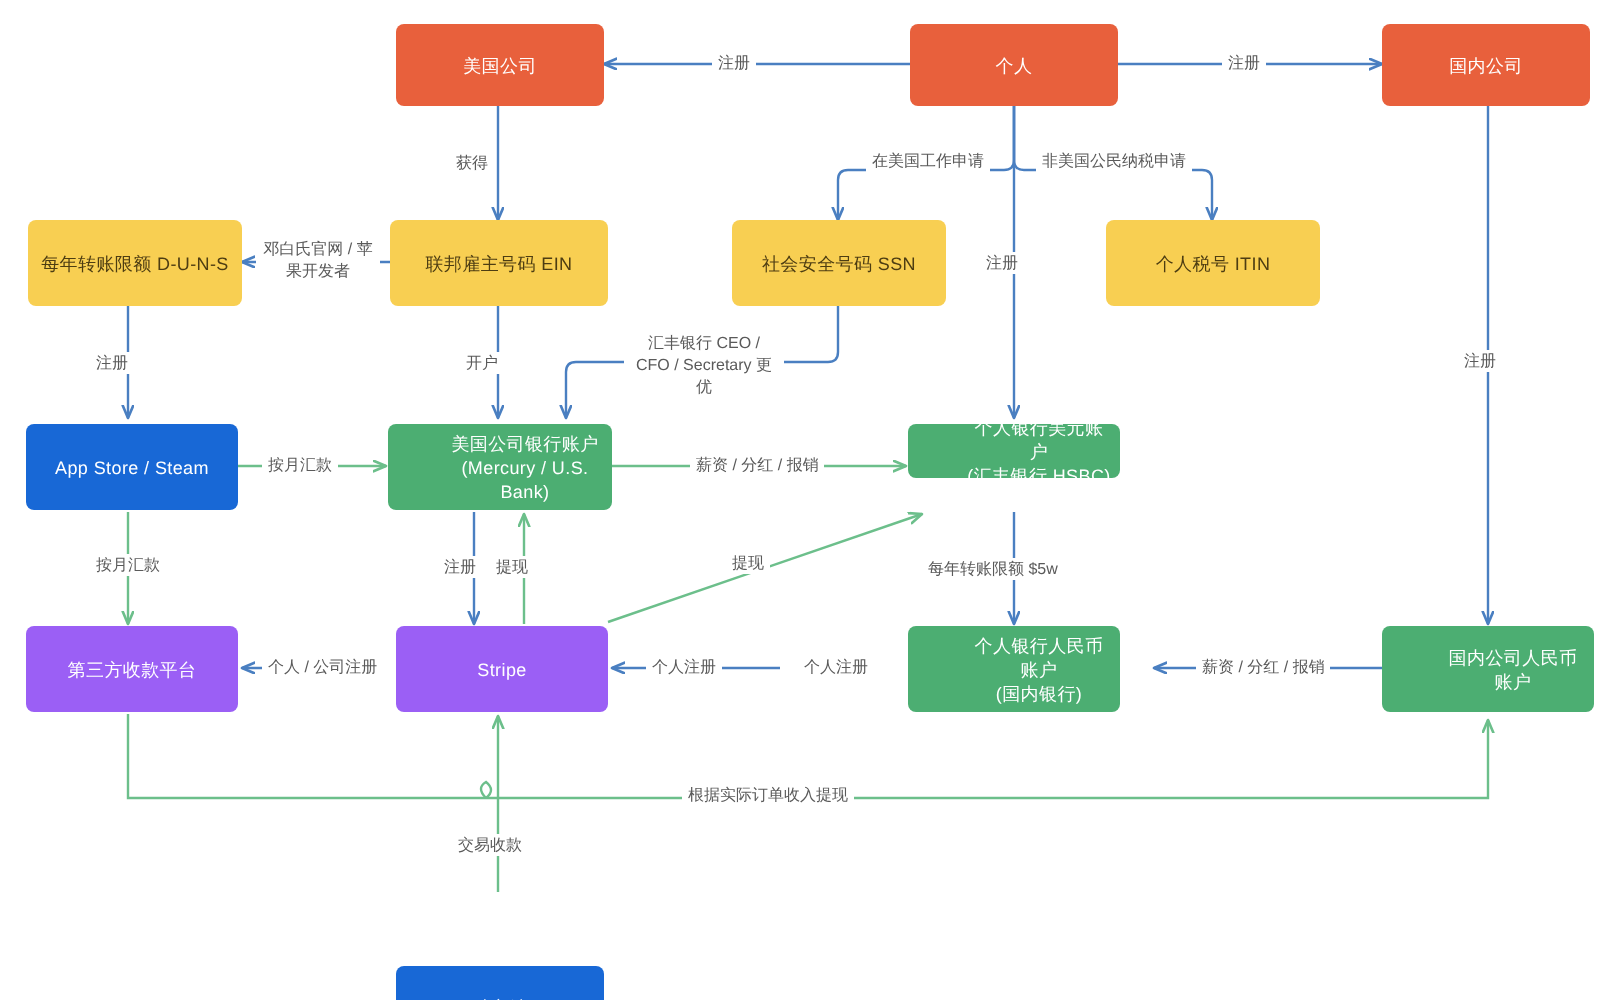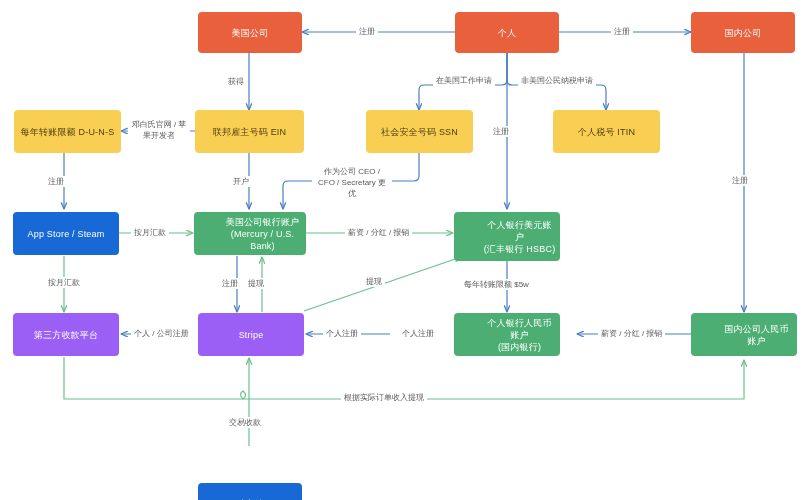--- a/index.html
+++ b/index.html
@@ -150,21 +150,21 @@
       <span>个人税号 ITIN</span>
     </div>
 
   <div class="node n-blue" style="left:13px;  top:212px; width:106px; height:43px;">
       <span>App Store / Steam</span>
     </div>
   <div class="node n-green" style="left:194px; top:212px; width:112px; height:43px;">
     <span>美国公司银行账户</span>
     <span class="l2">(Mercury / U.S. Bank)</span>
   </div>
-  <div class="node n-green" style="left:454px; top:212px; width:106px; height:49px;">
+  <div class="node n-green" style="left:454px; top:212px; width:106px; height:27px;">
     <span>个人银行美元账户</span>
     <span class="l2">(汇丰银行 HSBC)</span>
   </div>
 
   <div class="node n-purple" style="left:198px; top:313px; width:106px; height:43px;">
       <span>Stripe</span>
     </div>
   <div class="node n-purple" style="left:13px;  top:313px; width:106px; height:43px;">
       <span>第三方收款平台</span>
     </div>
@@ -181,21 +181,21 @@
     </div>
 
   <div class="elabel" style="left:356px; top:26px;">注册</div>
   <div class="elabel" style="left:611px; top:26px;">注册</div>
   <div class="elabel" style="left:225px; top:76px;">获得</div>
   <div class="elabel two" style="left:128px; top:119px;">邓白氏官网 / 苹果开发者</div>
   <div class="elabel" style="left:433px; top:75px;">在美国工作申请</div>
   <div class="elabel" style="left:518px; top:75px;">非美国公民纳税申请</div>
   <div class="elabel" style="left:45px;  top:176px;">注册</div>
   <div class="elabel" style="left:230px; top:176px;">开户</div>
-  <div class="elabel two" style="left:312px; top:166px; width:80px;">作为公司 CEO / CFO / Secretary 更优</div>
+  <div class="elabel two" style="left:312px; top:166px; width:80px;">汇丰银行 CEO / CFO / Secretary 更优</div>
   <div class="elabel" style="left:490px; top:126px;">注册</div>
   <div class="elabel" style="left:729px; top:175px;">注册</div>
   <div class="elabel" style="left:131px; top:227px;">按月汇款</div>
   <div class="elabel" style="left:345px; top:227px;">薪资 / 分红 / 报销</div>
   <div class="elabel" style="left:45px;  top:277px;">按月汇款</div>
   <div class="elabel" style="left:219px; top:278px;">注册</div>
   <div class="elabel" style="left:245px; top:278px;">提现</div>
   <div class="elabel" style="left:363px; top:276px;">提现</div>
   <div class="elabel" style="left:461px; top:279px;">每年转账限额 $5w</div>
   <div class="elabel" style="left:131px; top:328px;">个人 / 公司注册</div>

